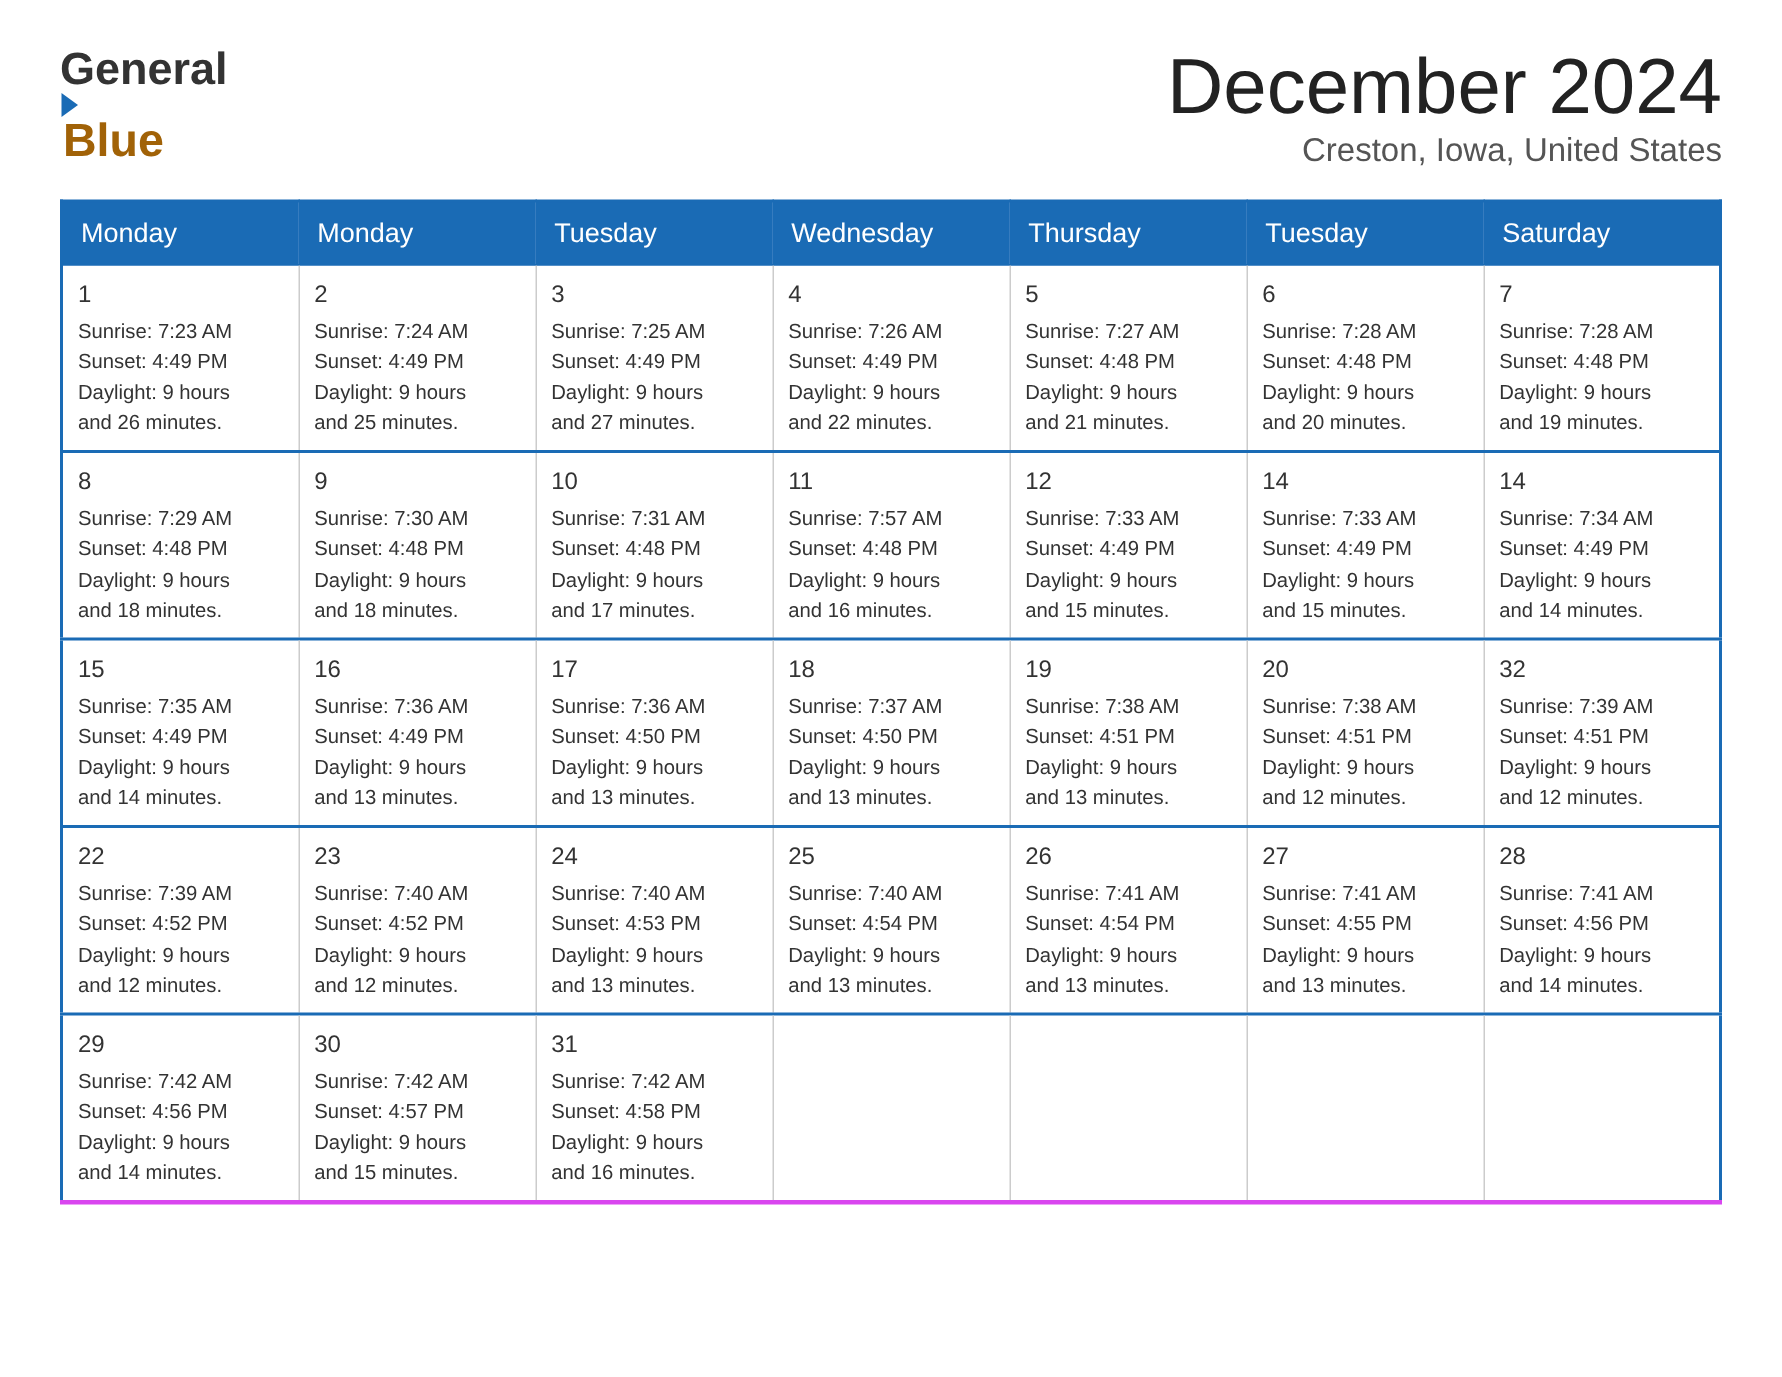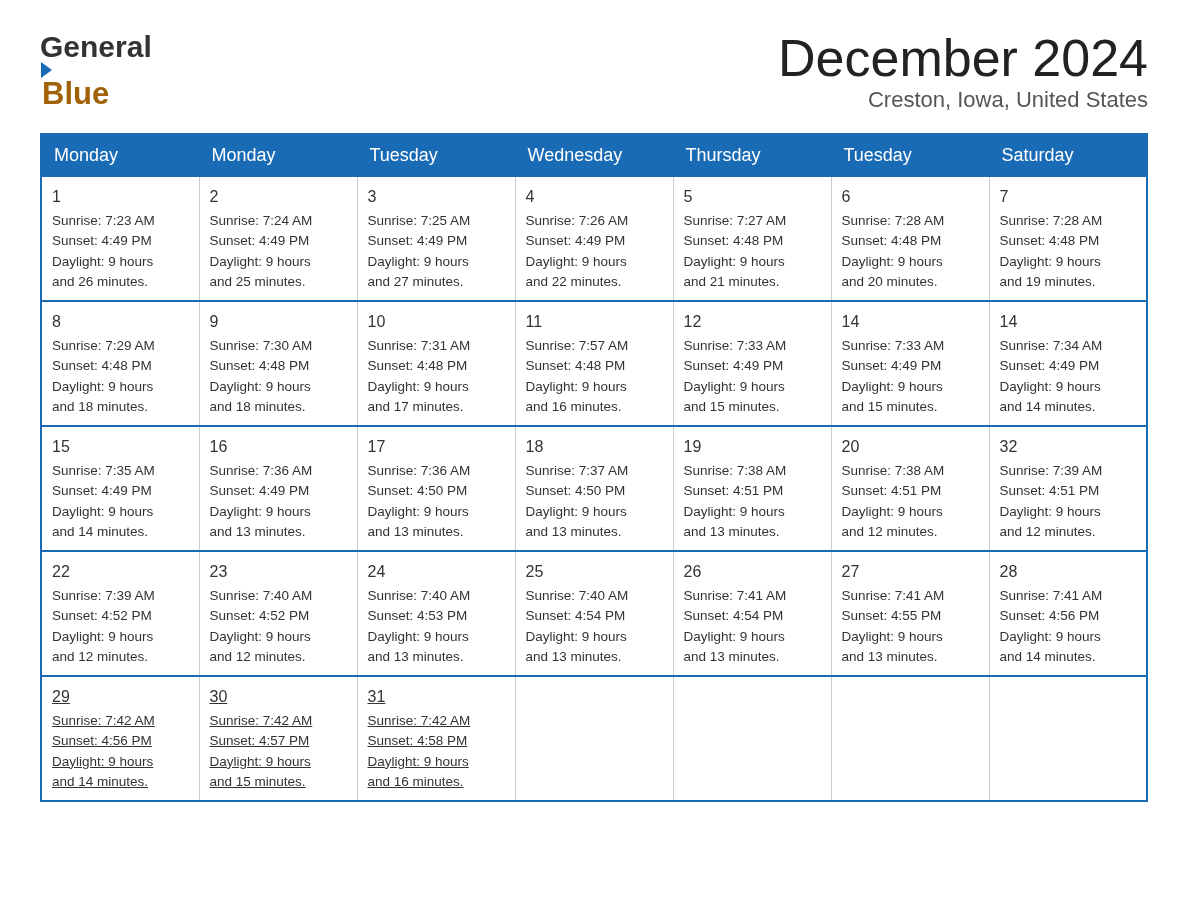--- a/index.html
+++ b/index.html
@@ -48,22 +48,21 @@
       vertical-align: top;
       padding: 8px 10px;
       border: 1px solid #ccc;
       border-bottom: 2px solid #1a6bb5;
       width: calc(100% / 7);
       font-size: 13.5px;
       color: #333;
       line-height: 1.5;
     }
     .calendar tr:last-child td {
-      border-bottom: 1px solid #d946ef;
-      text-decoration: underline;
+      border-bottom: 3px solid #d946ef;
     }
     .day-number {
       font-size: 16px;
       font-weight: normal;
       display: block;
       margin-bottom: 2px;
     }
     .empty {
       background: #fff;
     }

